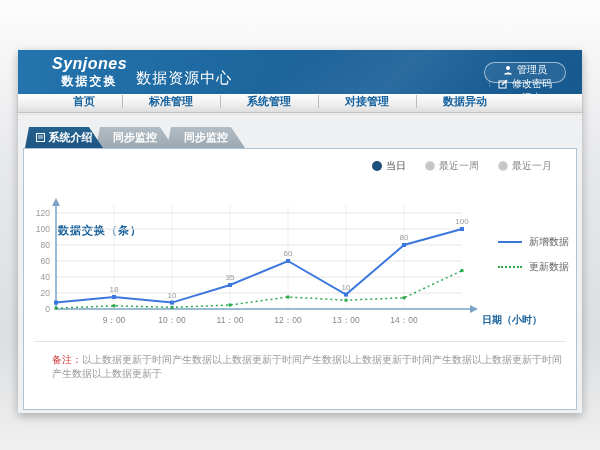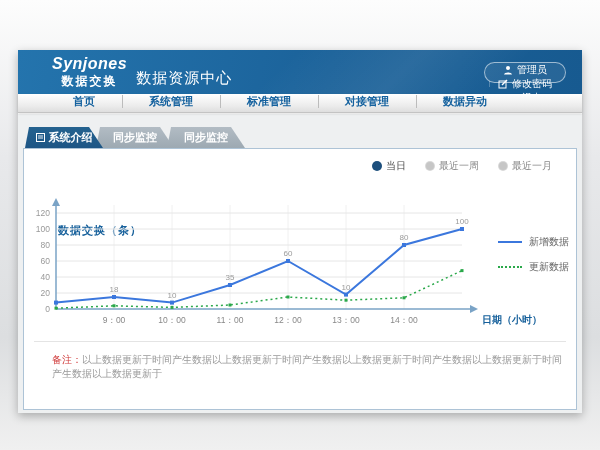--- a/index.html
+++ b/index.html
@@ -109,22 +109,22 @@
               <path d="M5 1 L5 5" stroke="#fff" stroke-width="1.2"></path>
             </svg>
         </span>
         <span>退出</span>
       </div>
     </div>
   </div>
 
   <div class="nav">
     <div class="nav-item">首页</div>
+    <div class="nav-item">标准管理</div>
     <div class="nav-item">系统管理</div>
-    <div class="nav-item">标准管理</div>
     <div class="nav-item">对接管理</div>
     <div class="nav-item">数据异动</div>
   </div>
 
   <div class="content">
 
     <div class="tabs">
       <div class="tab active">
         <span class="ticon">
           <svg viewBox="0 0 9 9">

